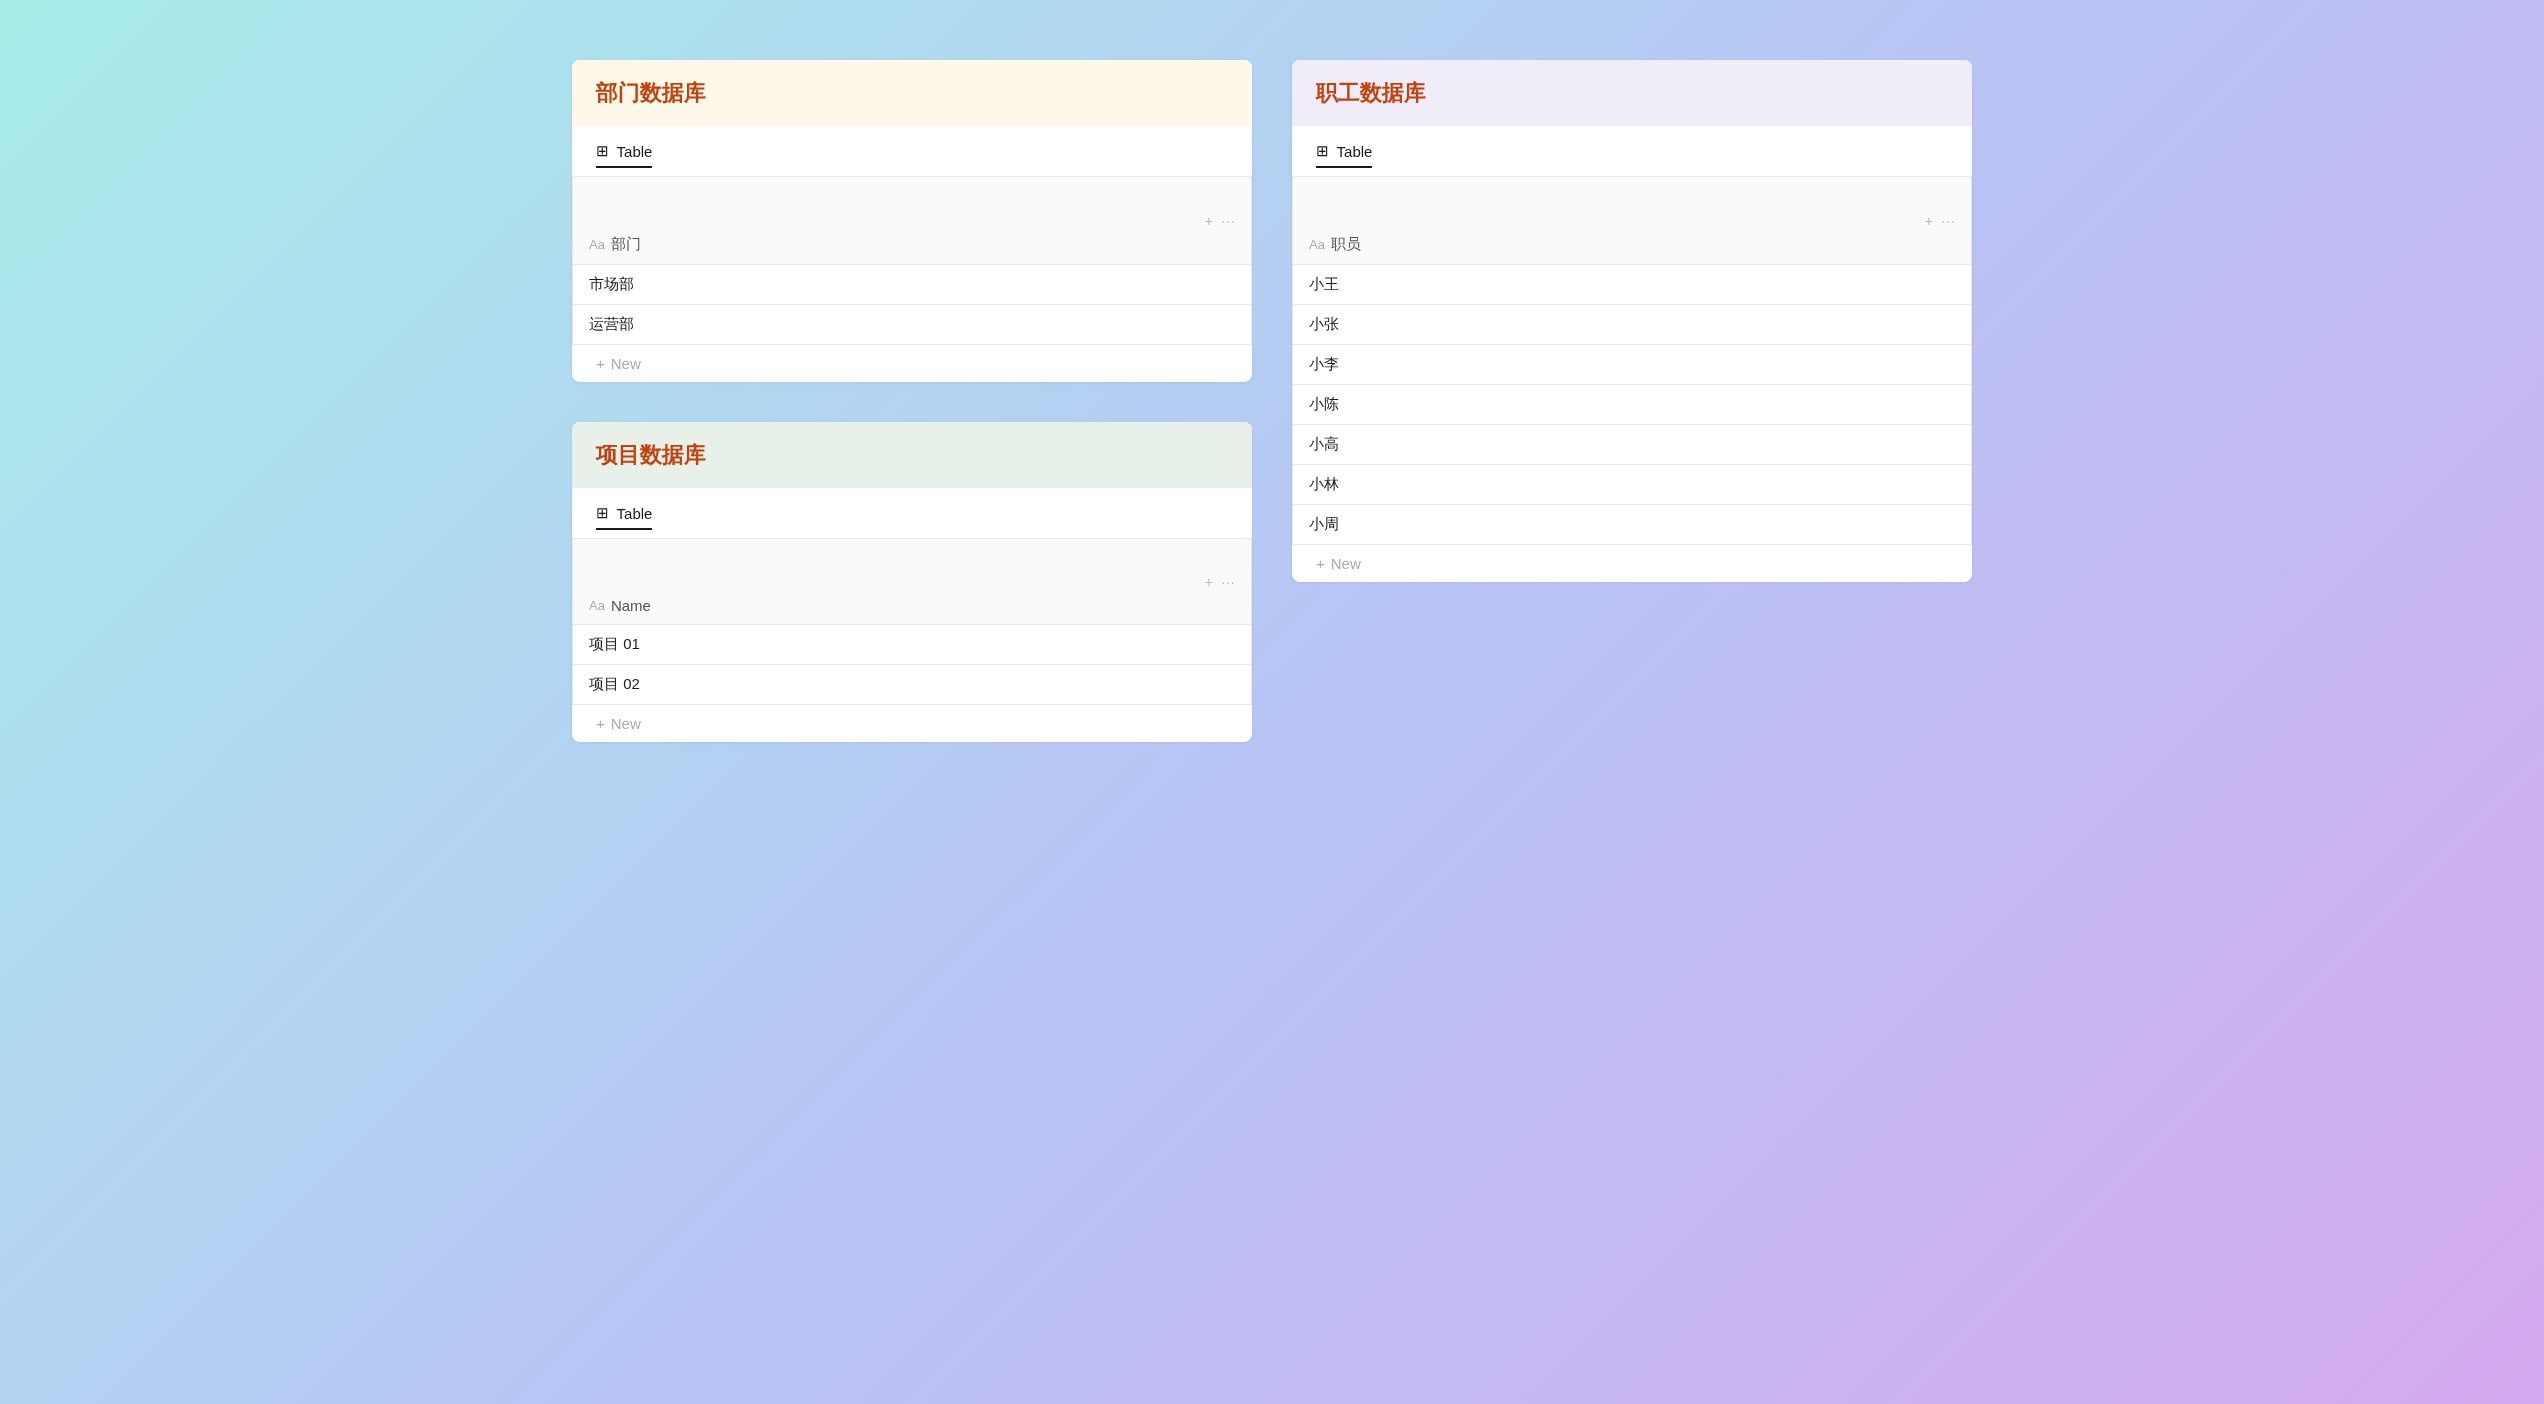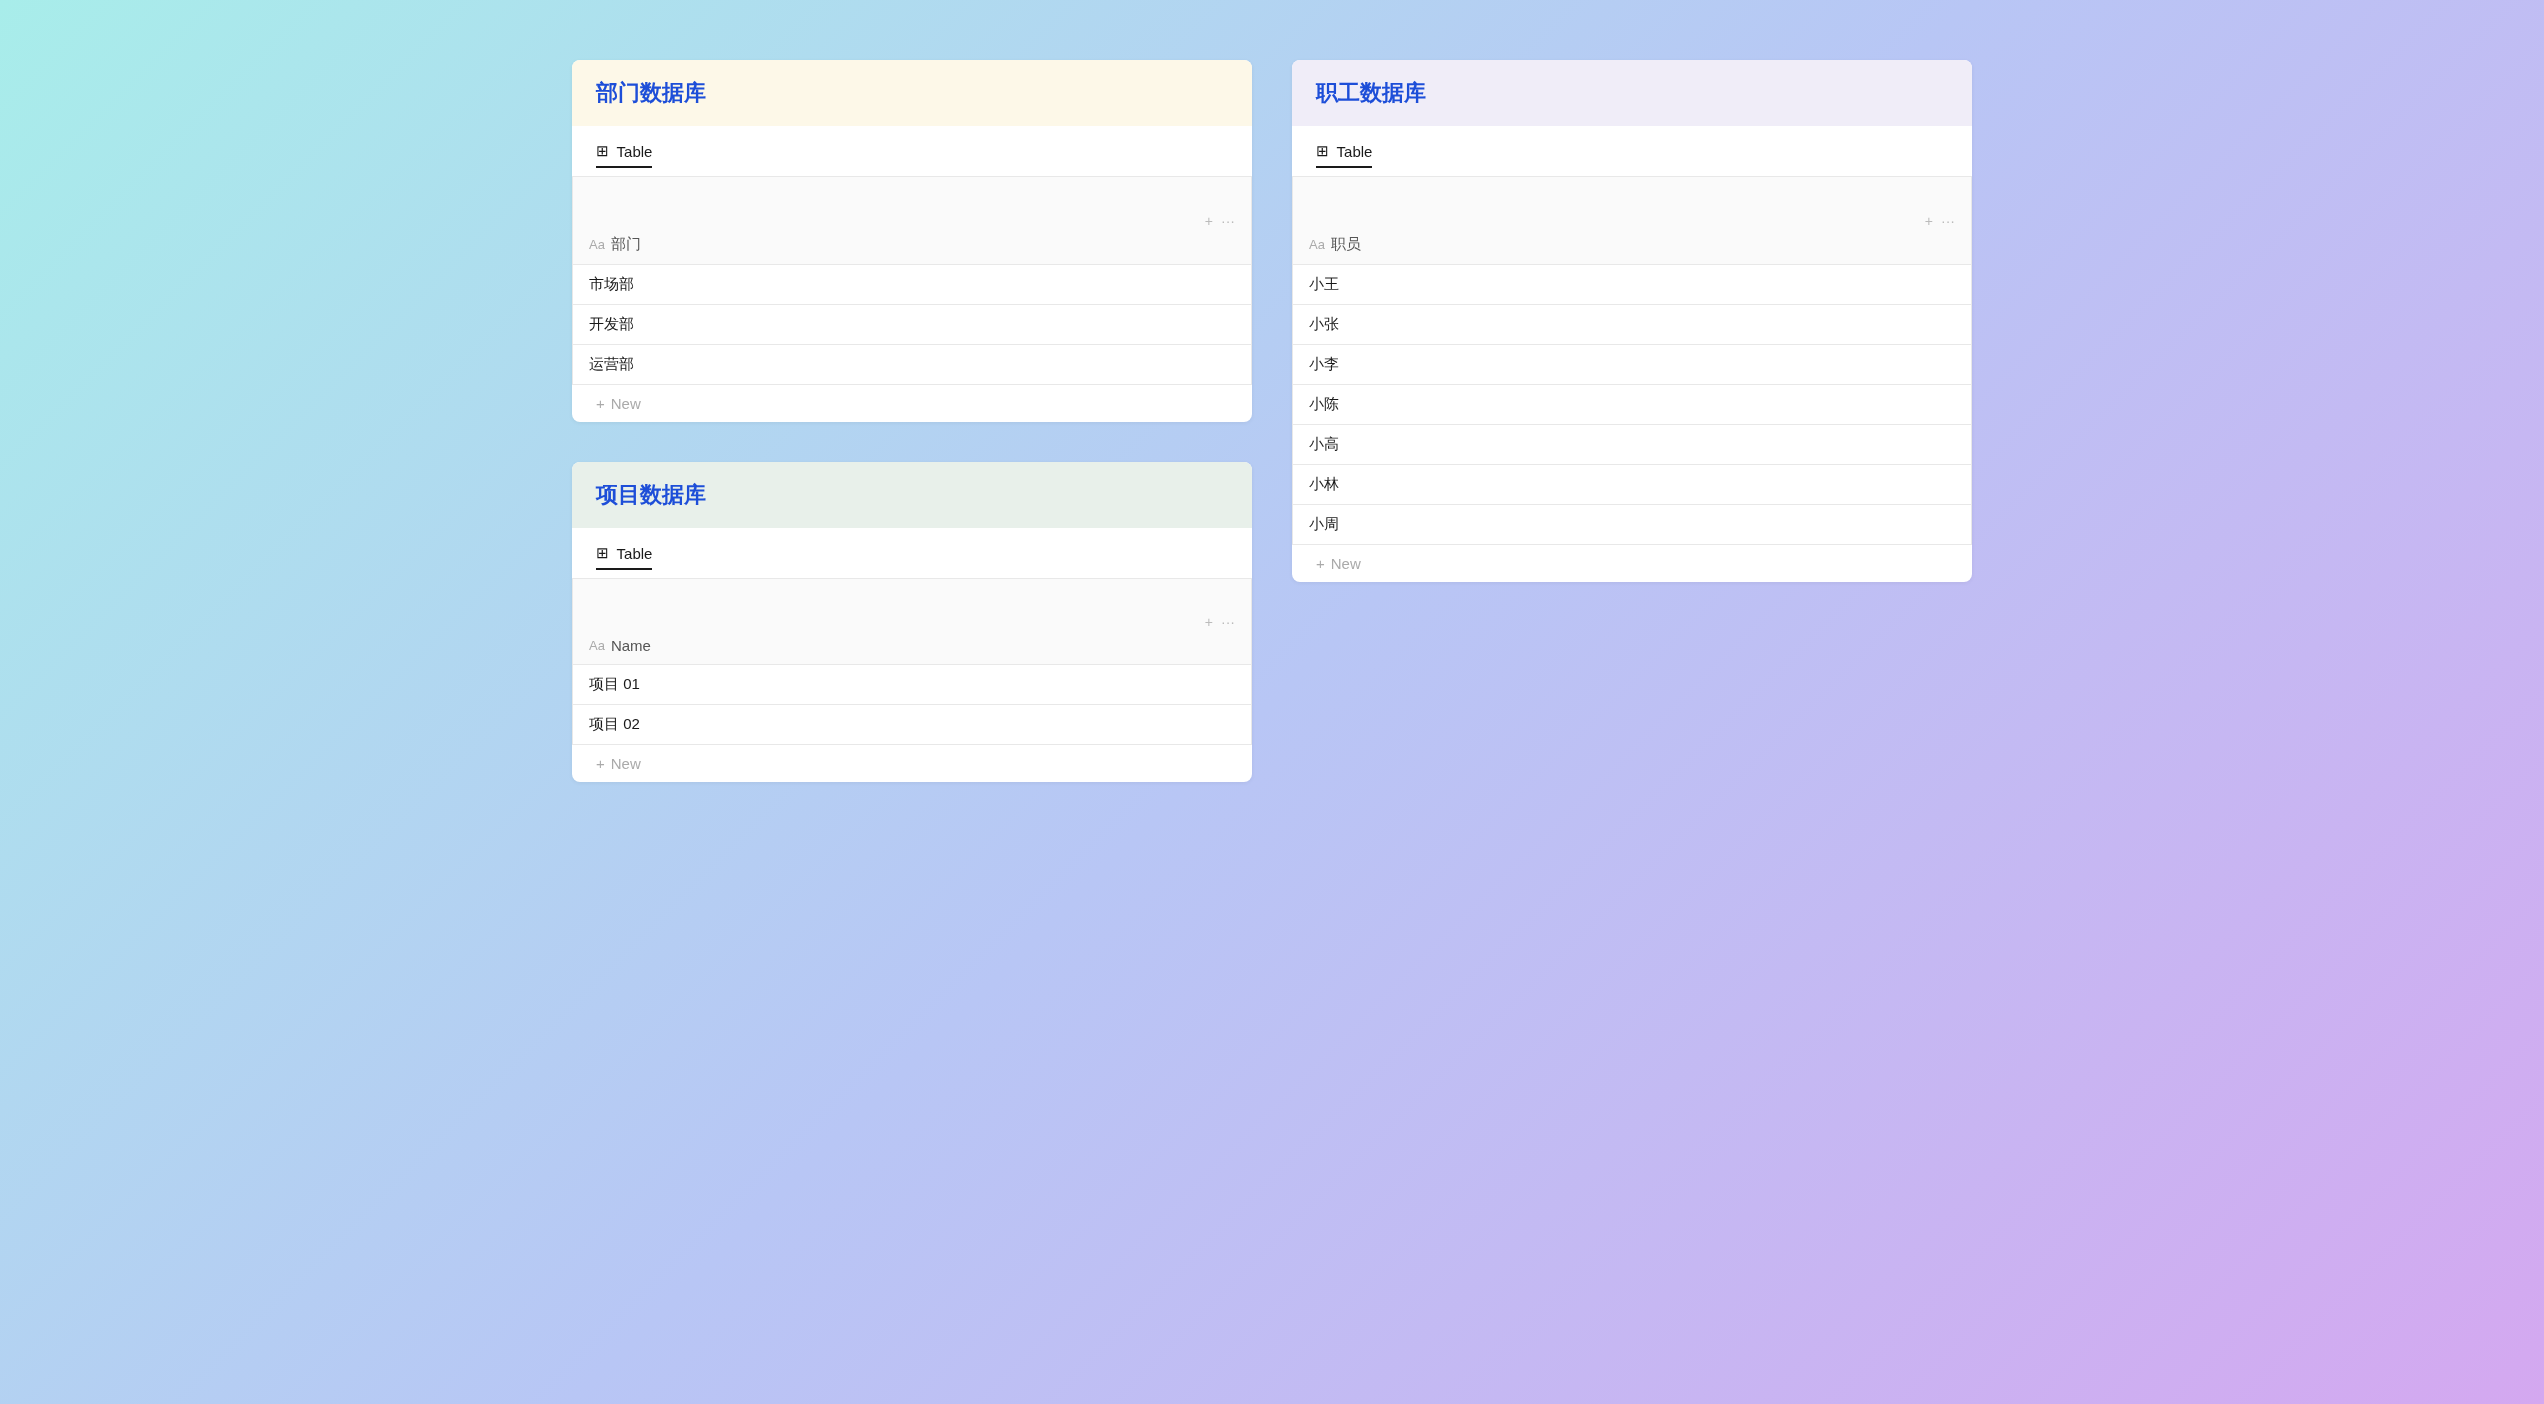--- a/index.html
+++ b/index.html
@@ -34,21 +34,21 @@
       background: #ffffff;
       border-radius: 8px;
       overflow: hidden;
       box-shadow: 0 1px 4px rgba(0,0,0,0.06);
     }
 
     .database-header {
       padding: 18px 24px;
       font-size: 22px;
       font-weight: 700;
-      color: #1d4ed8;
+      color: #c2410c;
     }
 
     .database-header.dept {
       background: #fdf8e8;
     }
 
     .database-header.project {
       background: #e8f0ea;
     }
 
@@ -166,23 +166,20 @@
                 </div>
               </div>
             </th>
           </tr>
         </thead>
         <tbody>
           <tr>
             <td>市场部</td>
           </tr>
           <tr>
-            <td>开发部</td>
-          </tr>
-          <tr>
             <td>运营部</td>
           </tr>
         </tbody>
       </table>
       <div class="new-row">
         <span>+</span>
         <span>New</span>
       </div>
     </div>
 

